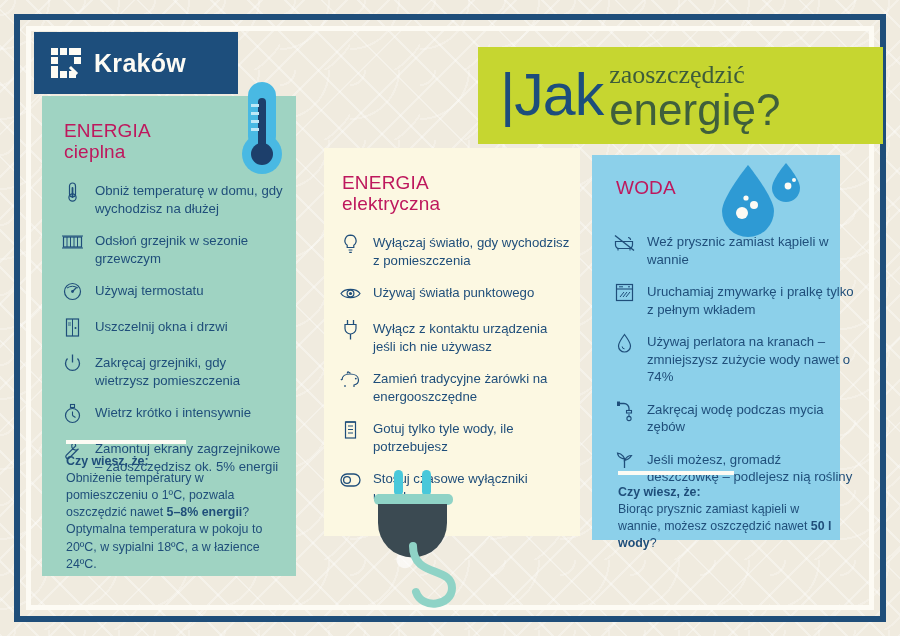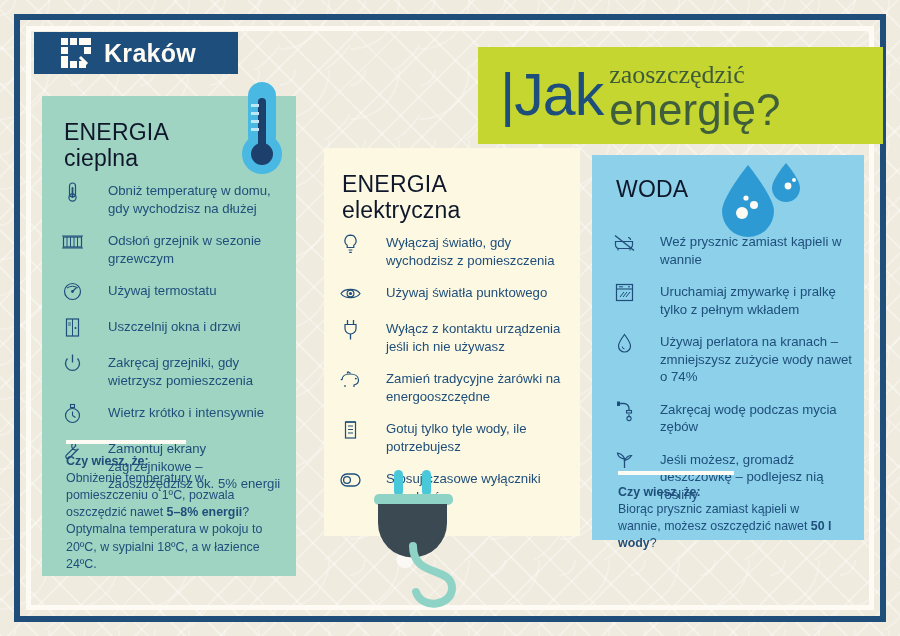--- a/index.html
+++ b/index.html
@@ -38,24 +38,24 @@
   .frame-inner{
     position:absolute; inset:6px;
     border:5px solid #fdfbf4;
   }
 
   .canvas{ position:absolute; inset:0; }
 
   
   .logo-bar{
     position:absolute; left:34px; top:32px;
-    width:204px; height:42px;
+    width:204px; height:62px;
     background:#1d4e7c;
     display:flex; align-items:center; gap:13px;
-    padding-left:27px;
+    padding-left:17px;
   }
   .logo-mark{ width:30px; height:30px; position:relative; flex:0 0 auto; }
   .logo-mark i{ position:absolute; background:#fdfbf4; display:block; }
   .logo-text{
     color:#fdfbf4; font-size:25px; font-weight:bold; letter-spacing:.3px;
   }
 
   
   .title-box{
     position:absolute; left:478px; top:47px;
@@ -72,34 +72,34 @@
     display:flex; flex-direction:column;
     color:#3d5c3a; margin-left:6px; margin-top:2px;
   }
   .title-rest span:first-child{ font-size:26px; line-height:1.0;font-family:Liberation Serif, serif; }
   .title-rest span:last-child{ font-size:44px; line-height:1.0; color:#3f5f3c; }
 
   
   .col{ position:absolute; }
   .col-energia{ left:42px;  top:96px;  width:254px; height:480px; background:#9fd3c2; }
   .col-elektr { left:324px; top:148px; width:256px; height:388px; background:#fcf8e2; }
-  .col-woda   { left:592px; top:155px; width:272px; height:385px; background:#8cd0ea;text-decoration:underline; }
+  .col-woda   { left:592px; top:155px; width:248px; height:385px; background:#8cd0ea;text-decoration:underline; }
 
   .head{
-    color:#0f172a; font-size:23px; line-height:1.12; letter-spacing:.2px;
+    color:#be185d; font-size:19px; line-height:1.12; letter-spacing:.2px;
   }
   .head .l2{ display:block; }
   .h-energia{ position:absolute; left:22px; top:24px; }
   .h-elektr { position:absolute; left:18px; top:24px; }
   .h-woda   { position:absolute; left:24px; top:22px; }
 
   
   ul.items{ list-style:none; position:absolute; }
   ul.items li{
-    display:flex; gap:25px; align-items:flex-start;
+    display:flex; gap:12px; align-items:flex-start;
     margin-bottom:13px;
   }
   ul.items li .ic{
     flex:0 0 21px; width:21px; height:23px;
     display:flex; align-items:center; justify-content:center;
   }
   ul.items li .tx{
     color:#1f4e7a; font-size:13.2px; line-height:1.33;
     padding-top:2px;
   }

